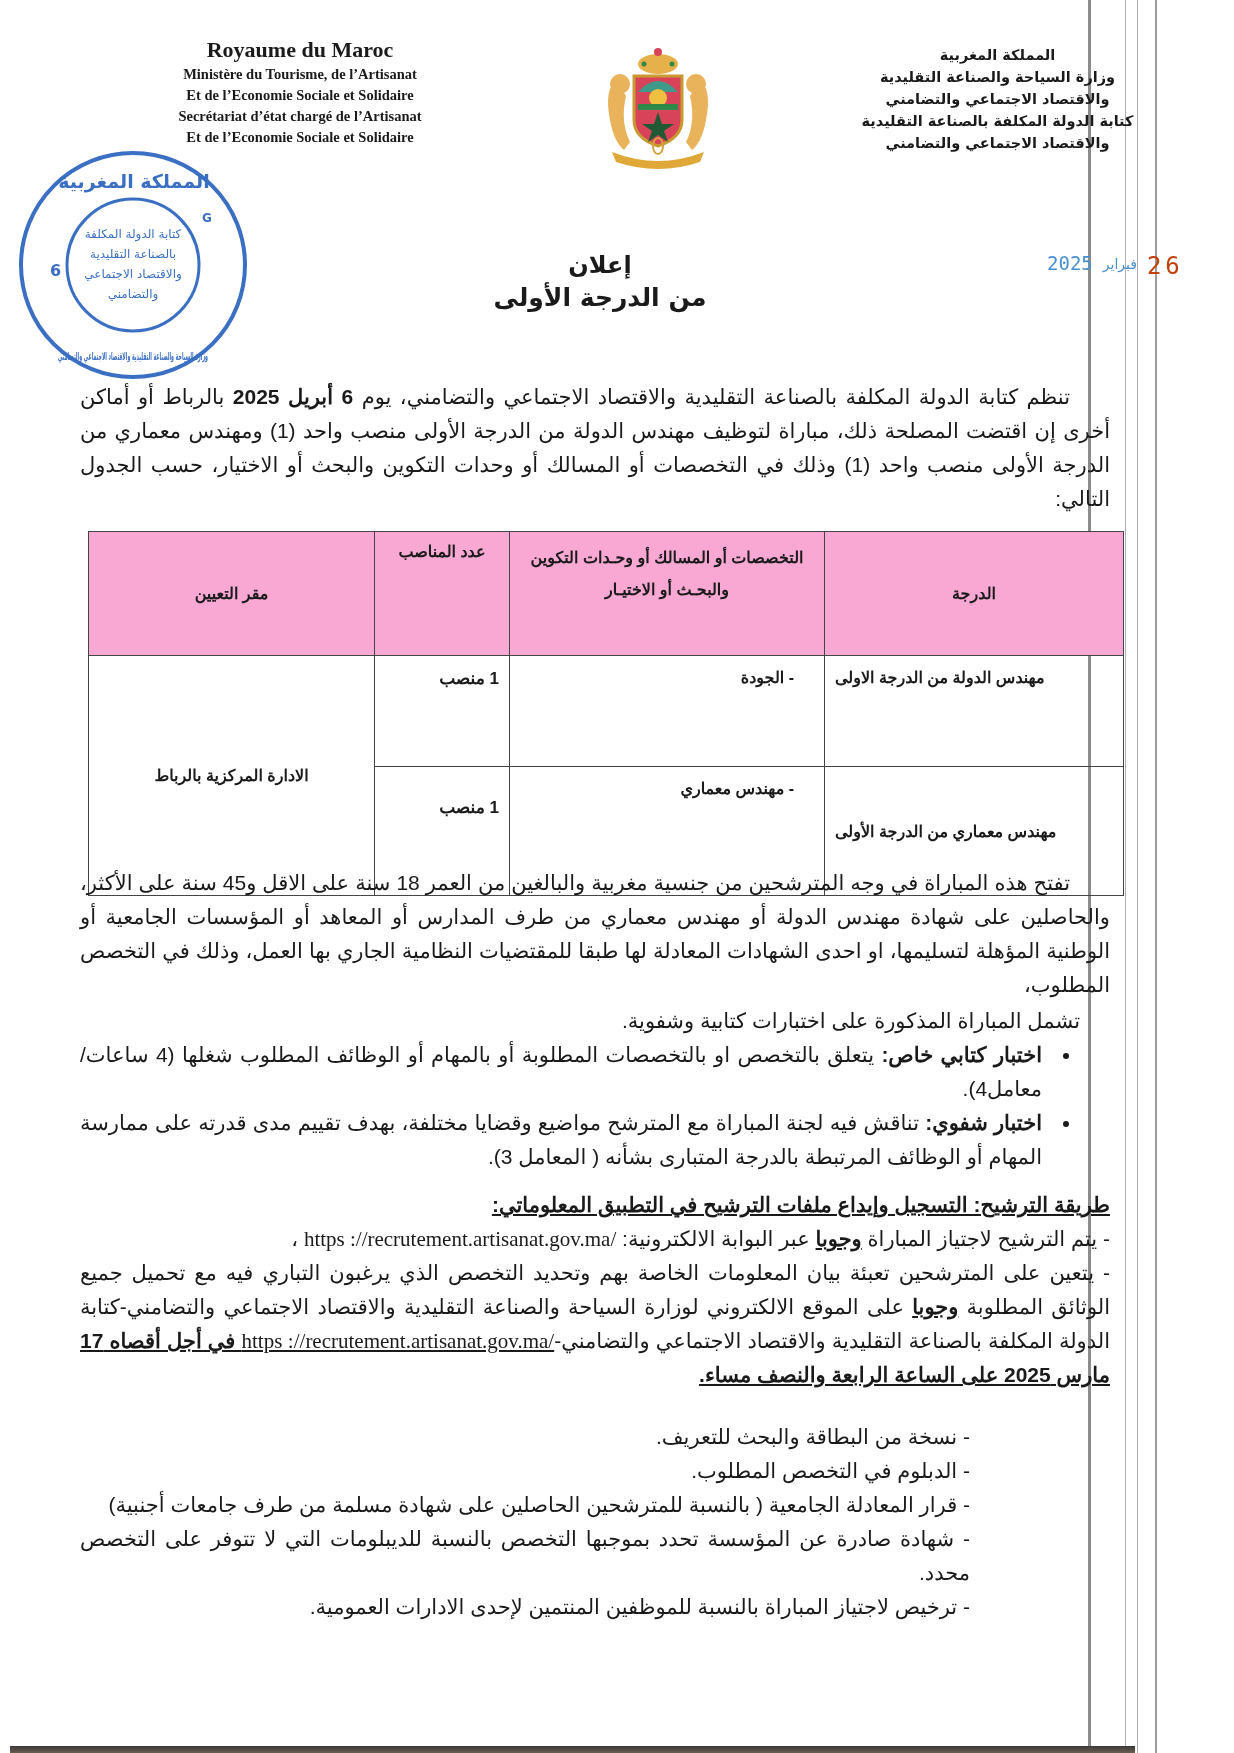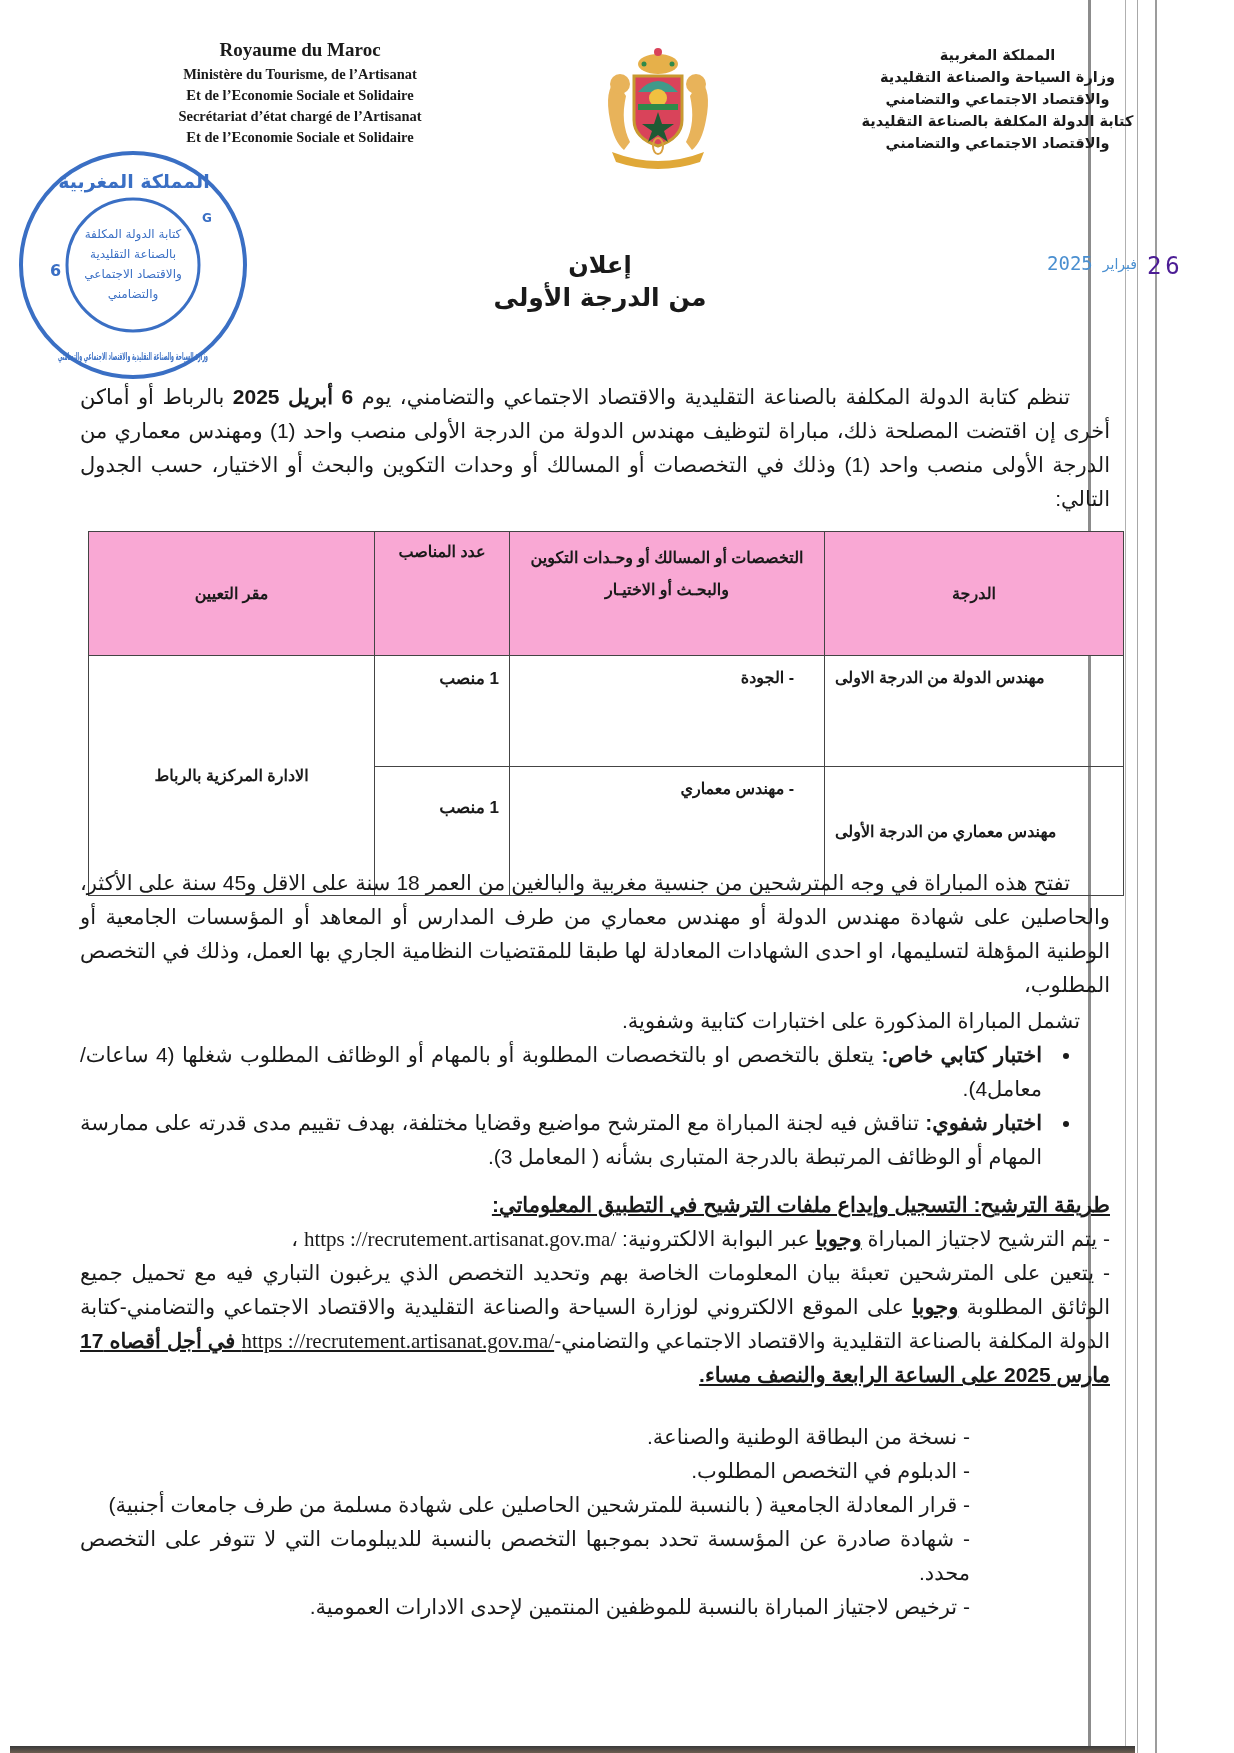--- a/index.html
+++ b/index.html
@@ -16,38 +16,38 @@
     .edge-line.l1 { left: 1088px; width: 3px; background: #8c8c8c; }
     .edge-line.l2 { left: 1125px; width: 1px; background: #b0b0b0; }
     .edge-line.l3 { left: 1137px; width: 1px; background: #a8a8a8; }
     .edge-line.l4 { left: 1155px; width: 2px; background: #9c9c9c; }
     .bottom-bar { position: absolute; left: 10px; width: 1125px; top: 1746px; height: 7px;
       background: linear-gradient(#3a3a3a, #6b5d50); }
 
     
     .hdr-fr { position: absolute; left: 110px; top: 36px; width: 380px; text-align: center;
       font-family: "Liberation Serif", serif; font-weight: bold; line-height: 21px; }
-    .hdr-fr .t1 { font-size: 19px; line-height: 28px; }
+    .hdr-fr .t1 { font-size: 22px; line-height: 28px; }
     .hdr-fr .t2 { font-size: 14.5px; }
 
     
     .hdr-ar { position: absolute; left: 820px; top: 44px; width: 355px; text-align: center;
       direction: rtl; font-family: "DejaVu Sans", sans-serif; font-weight: bold;
       font-size: 14.5px; line-height: 22px; }
 
     
     .emblem { position: absolute; left: 598px; top: 42px; width: 120px; height: 130px; }
 
     
     .seal { position: absolute; left: 16px; top: 148px; width: 235px; height: 235px; }
 
     
     .date-stamp { position: absolute; left: 1047px; top: 252px; direction: rtl;
       color: #4a8fd0; font-family: "DejaVu Sans Mono", monospace; font-size: 19px; display: flex; gap: 10px; }
-    .date-stamp .day { font-size: 24px; color: #4c1d95; letter-spacing: 4px; }
+    .date-stamp .day { font-size: 24px; color: #c2410c; letter-spacing: 4px; }
     .date-stamp .month { font-size: 14px; font-family: "DejaVu Sans", sans-serif; padding-top: 4px; }
 
     .title-block { position: absolute; left: 150px; top: 250px; width: 900px; text-align: center;
       direction: rtl; font-weight: bold; font-family: "DejaVu Sans", sans-serif; }
     .title-block .announce { font-size: 24px; line-height: 30px; }
     .title-block .main { font-size: 25px; line-height: 36px; }
 
     .rtl { direction: rtl; text-align: justify; text-align-last: right; }
     .para { position: absolute; left: 80px; width: 1030px; font-size: 21px; line-height: 34px;
       font-family: "Liberation Sans", sans-serif; }
@@ -190,19 +190,19 @@
 </div>
 
 <div class="para rtl" style="top:1188px;">
   <p class="u">طريقة الترشيح: التسجيل وإيداع ملفات الترشيح في التطبيق المعلوماتي:</p>
   <p><span>- يتم الترشيح لاجتياز المباراة </span><span class="u">وجوبا</span><span> عبر البوابة الالكترونية: </span><a href="#" style="color:inherit;text-decoration:none;font-family:'Liberation Serif',serif;" dir="ltr">https ://recrutement.artisanat.gov.ma/</a><span> ،</span></p>
   <p><span>- يتعين على المترشحين تعبئة بيان المعلومات الخاصة بهم وتحديد التخصص الذي يرغبون التباري فيه مع تحميل جميع الوثائق المطلوبة </span><span class="u">وجوبا</span><span> على الموقع الالكتروني لوزارة السياحة والصناعة التقليدية والاقتصاد الاجتماعي والتضامني-كتابة الدولة المكلفة بالصناعة التقليدية والاقتصاد الاجتماعي والتضامني-</span><a href="#" style="color:inherit;font-family:'Liberation Serif',serif;" dir="ltr">https ://recrutement.artisanat.gov.ma/</a><span class="u"> في أجل أقصاه 17 مارس 2025 على الساعة الرابعة والنصف مساء.</span></p>
 </div>
 
 <div class="para rtl" style="top:1420px;">
   <ul class="list docs" style="padding-right:140px;">
-    <li>نسخة من البطاقة الوطنية والصناعة.</li>
+    <li>نسخة من البطاقة والبحث للتعريف.</li>
     <li>الدبلوم في التخصص المطلوب.</li>
     <li>قرار المعادلة الجامعية ( بالنسبة للمترشحين الحاصلين على شهادة مسلمة من طرف جامعات أجنبية)</li>
     <li>شهادة صادرة عن المؤسسة تحدد بموجبها التخصص بالنسبة للديبلومات التي لا تتوفر على التخصص محدد.</li>
     <li>ترخيص لاجتياز المباراة بالنسبة للموظفين المنتمين لإحدى الادارات العمومية.</li>
   </ul>
 </div>
 
 </body></html>

